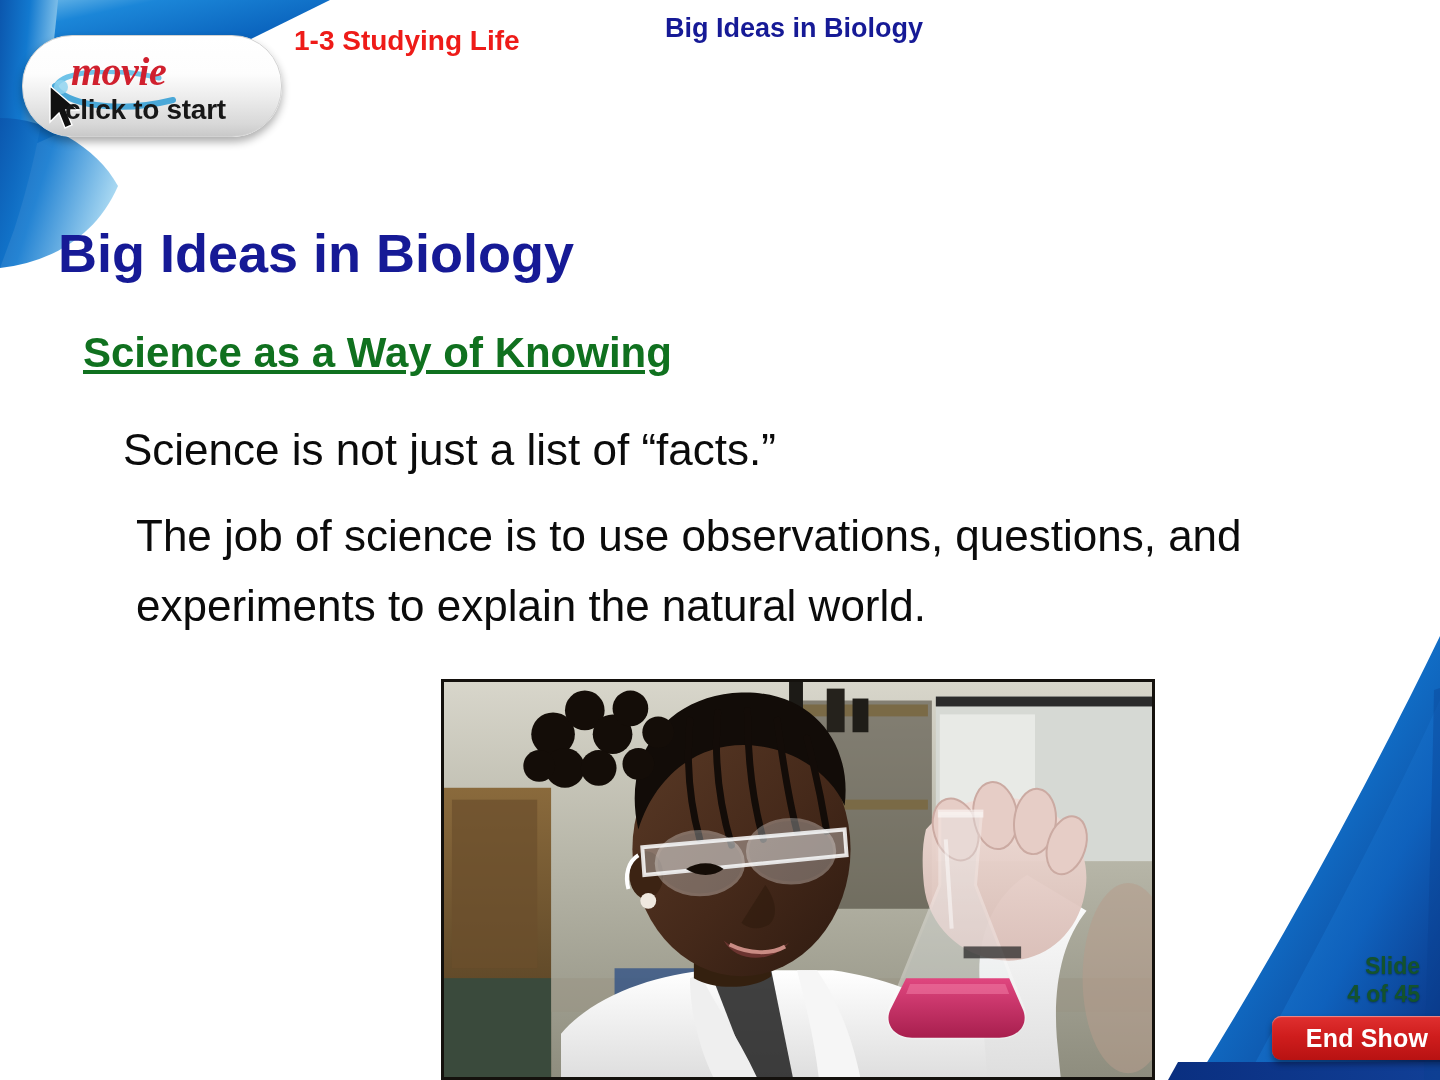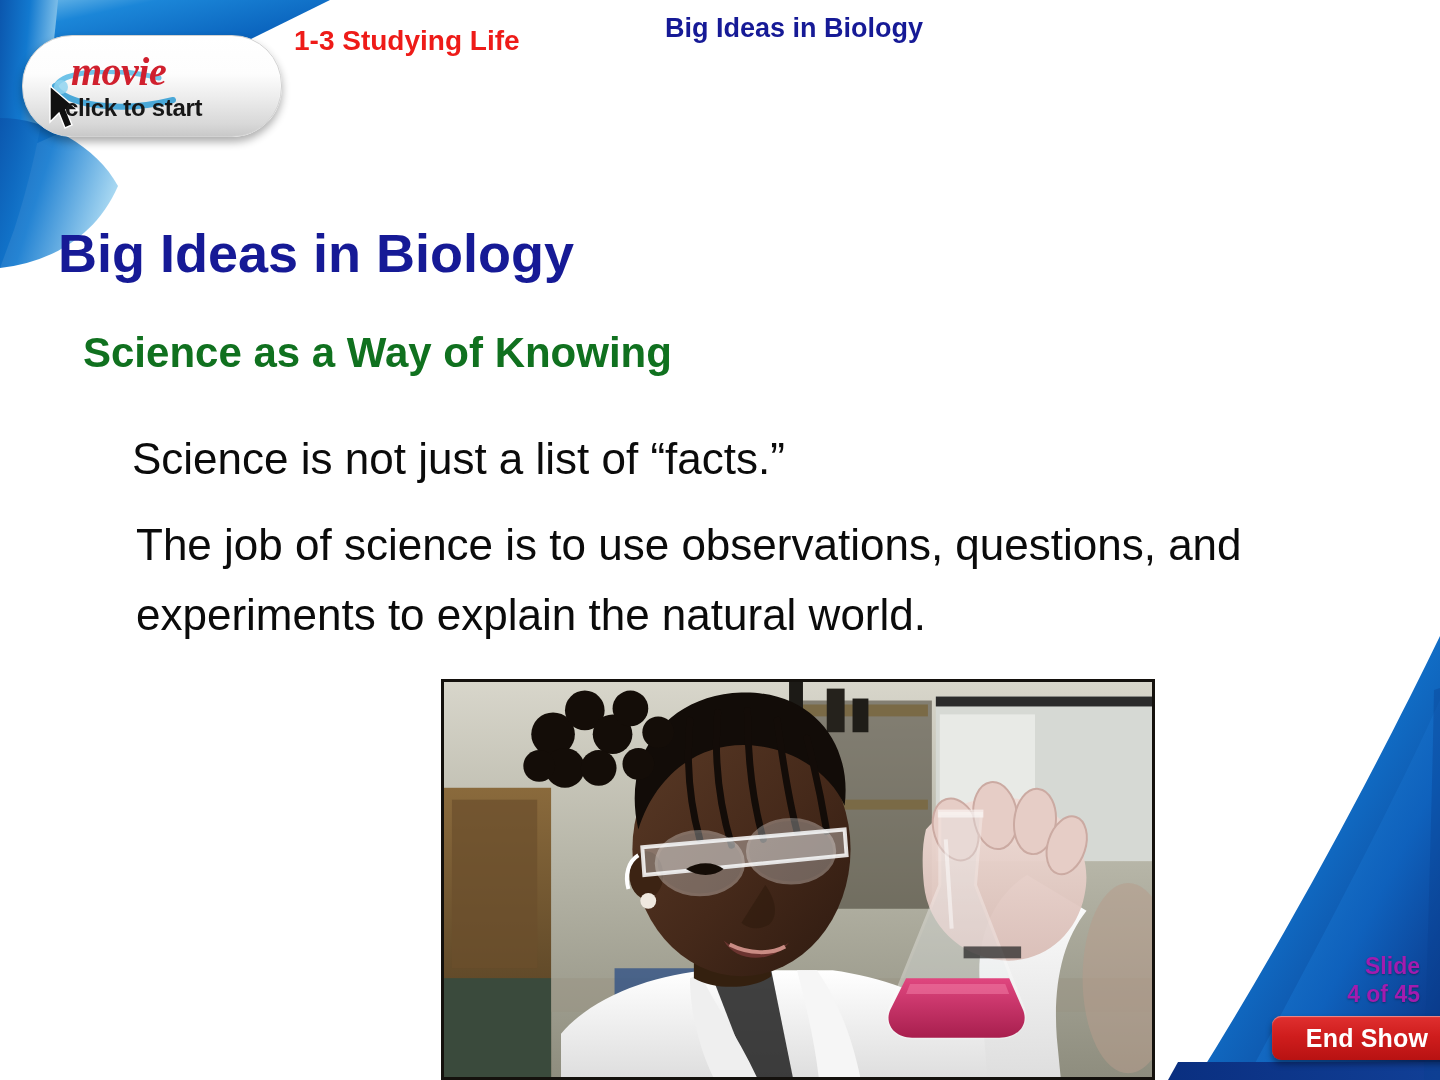--- a/index.html
+++ b/index.html
@@ -43,21 +43,21 @@
     color:#d0202e;
     letter-spacing:-0.5px;
   }
   #movie-swoosh{
     position:absolute;left:24px;top:34px;width:140px;height:42px;
   }
   #movie-click{
     position:absolute;
     left:42px;top:58px;
     font-family:"Liberation Sans","DejaVu Sans",sans-serif;
-    font-weight:bold;font-size:24px;
+    font-weight:bold;font-size:28px;
     color:#171717;
     letter-spacing:-0.3px;
   }
   #movie-cursor{
     position:absolute;left:22px;top:48px;width:42px;height:48px;
   }
 
   
   #hdr-lesson{
     position:absolute;
@@ -82,20 +82,21 @@
     font-size:54px;font-weight:bold;
     color:#161a96;
     white-space:nowrap;
   }
   #slide-subtitle{
     position:absolute;
     left:83px;top:294px;
     font-size:42px;font-weight:bold;
     color:#10711f;
     white-space:nowrap;
+    text-decoration:underline;
   }
 
   
   #body-area{
     position:absolute;
     left:120px;top:412px;
     width:1240px;
   }
   .body-line{
     font-size:44px;
@@ -115,21 +116,21 @@
     overflow:hidden;
     background:#6d6a5c;
   }
   #lab-photo svg{display:block;width:100%;height:100%;}
 
   
   #slide-counter{
     position:absolute;
     right:20px;top:952px;
     text-align:right;
-    color:#a21caf;
+    color:#14532d;
     font-size:23px;font-weight:bold;
     line-height:28px;
     text-shadow:0 1px 2px rgba(0,0,0,0.35);
   }
   #end-show-btn{
     position:absolute;
     left:1272px;top:1016px;
     width:190px;height:44px;
     background:linear-gradient(180deg,#e03030 0%,#cf1d1d 46%,#b81212 100%);
     border-radius:9px;
@@ -202,21 +203,21 @@
     <span id="movie-click">click to start</span>
   </div>
 
   <div id="hdr-lesson">1-3 Studying Life</div>
   <div id="hdr-topic">Big Ideas in Biology</div>
 
   <h1 id="slide-title">Big Ideas in Biology</h1>
   <h2 id="slide-subtitle">Science as a Way of Knowing</h2>
 
   <div id="body-area">
-    <p class="body-line" style="margin:12px">Science is not just a list of “facts.”</p>
+    <p class="body-line" style="margin:3px">Science is not just a list of “facts.”</p>
     <p class="body-line second" style="margin:16px">The job of science is to use observations, questions, and experiments to explain the natural world.</p>
   </div>
 
   <div id="lab-photo">
     <svg viewBox="0 0 714 401" preserveAspectRatio="xMidYMid slice">
       <defs>
         <linearGradient id="bgWall" x1="0" y1="0" x2="0" y2="1">
           <stop offset="0%" stop-color="#d8d6cb"></stop>
           <stop offset="45%" stop-color="#b7b6a8"></stop>
           <stop offset="100%" stop-color="#8e8d7e"></stop>

